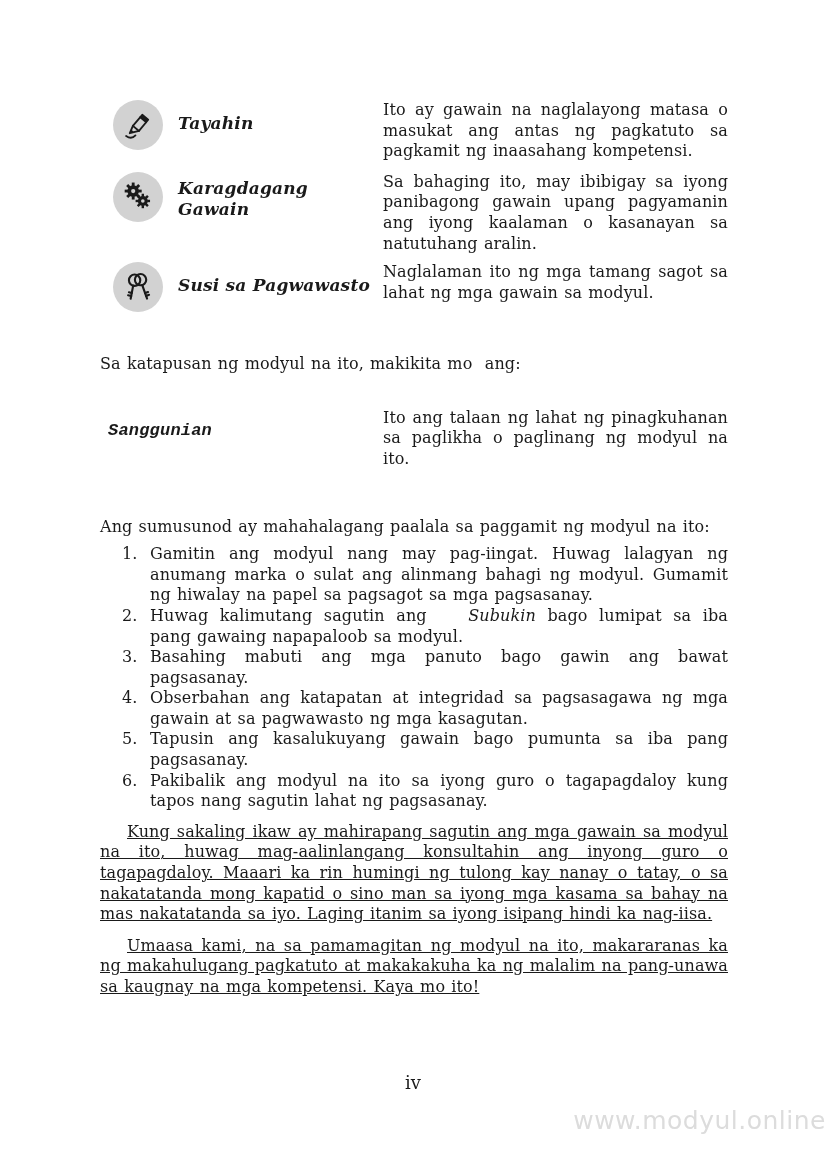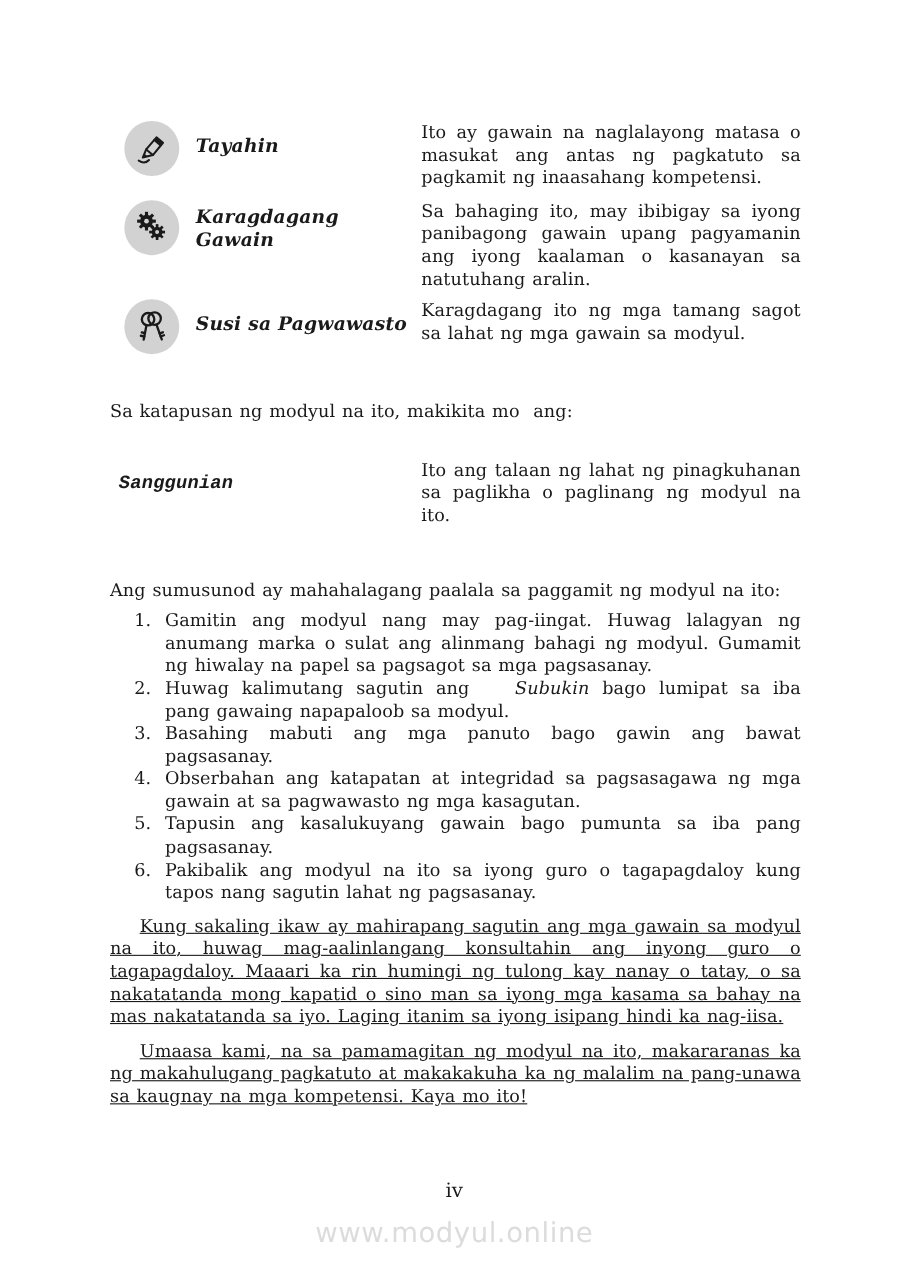--- a/index.html
+++ b/index.html
@@ -7,21 +7,21 @@
   body {
     width: 826px; height: 1169px;
     background: #ffffff;
     color: #1a1a1a;
     font-family: "DejaVu Serif", "Liberation Serif", serif;
     position: relative;
     overflow: hidden;
   }
   .content {
     position: absolute;
-    left: 100px; top: 110px;
+    left: 100px; top: 100px;
     width: 628px;
   }
   .part-row {
     display: grid;
     grid-template-columns: 78px 205px 1fr;
     align-items: start;
   }
   .row-1 { margin-bottom: 10px; }
   .row-2 { margin-bottom: 8px; }
   .icon-circle {
@@ -71,21 +71,21 @@
   .para-2 { margin-top: 11px; }
   .page-number {
     position: absolute;
     left: 0; top: 1072px; width: 826px;
     text-align: center;
     font-size: 18px;
   }
   .watermark {
     position: absolute;
     left: 0; top: 1106px; width: 826px;
-    text-align: center;
+    text-align: right;
     font-family: "DejaVu Sans", "Liberation Sans", sans-serif;
     font-size: 25px;
     color: #dcdcdc;
     letter-spacing: 0.5px;
   }
   .icon-svg { display: block; }
   em.inline-italic { font-style: italic; margin-left: 30px; }
 </style>
 </head>
 <body>
@@ -165,21 +165,21 @@
               <path d="M7.6 16.2 L5.6 15.7"></path>
               <path d="M15.0 10.7 L18.4 20.2"></path>
               <path d="M17.7 18.3 L19.8 17.5"></path>
               <path d="M17.0 16.3 L19.1 15.6"></path>
             </g>
           </svg>
         </span>
       </div>
     </div>
     <div class="part-label label-mid">Susi sa Pagwawasto</div>
-    <p class="body-text">Karagdagang ito ng mga tamang sagot sa lahat ng mga gawain sa modyul.</p>
+    <p class="body-text">Naglalaman ito ng mga tamang sagot sa lahat ng mga gawain sa modyul.</p>
   </div>
 
   <p class="body-text closing-line">Sa katapusan ng modyul na ito, makikita mo  ang:</p>
 
   <div class="sanggunian-row">
     <div class="part-label sanggunian-label">Sanggunian</div>
     <p class="body-text">Ito ang talaan ng lahat ng pinagkuhanan sa paglikha o paglinang ng modyul na ito.</p>
   </div>
 
   <p class="body-text reminders-heading">Ang sumusunod ay mahahalagang paalala sa paggamit ng modyul na ito:</p>

